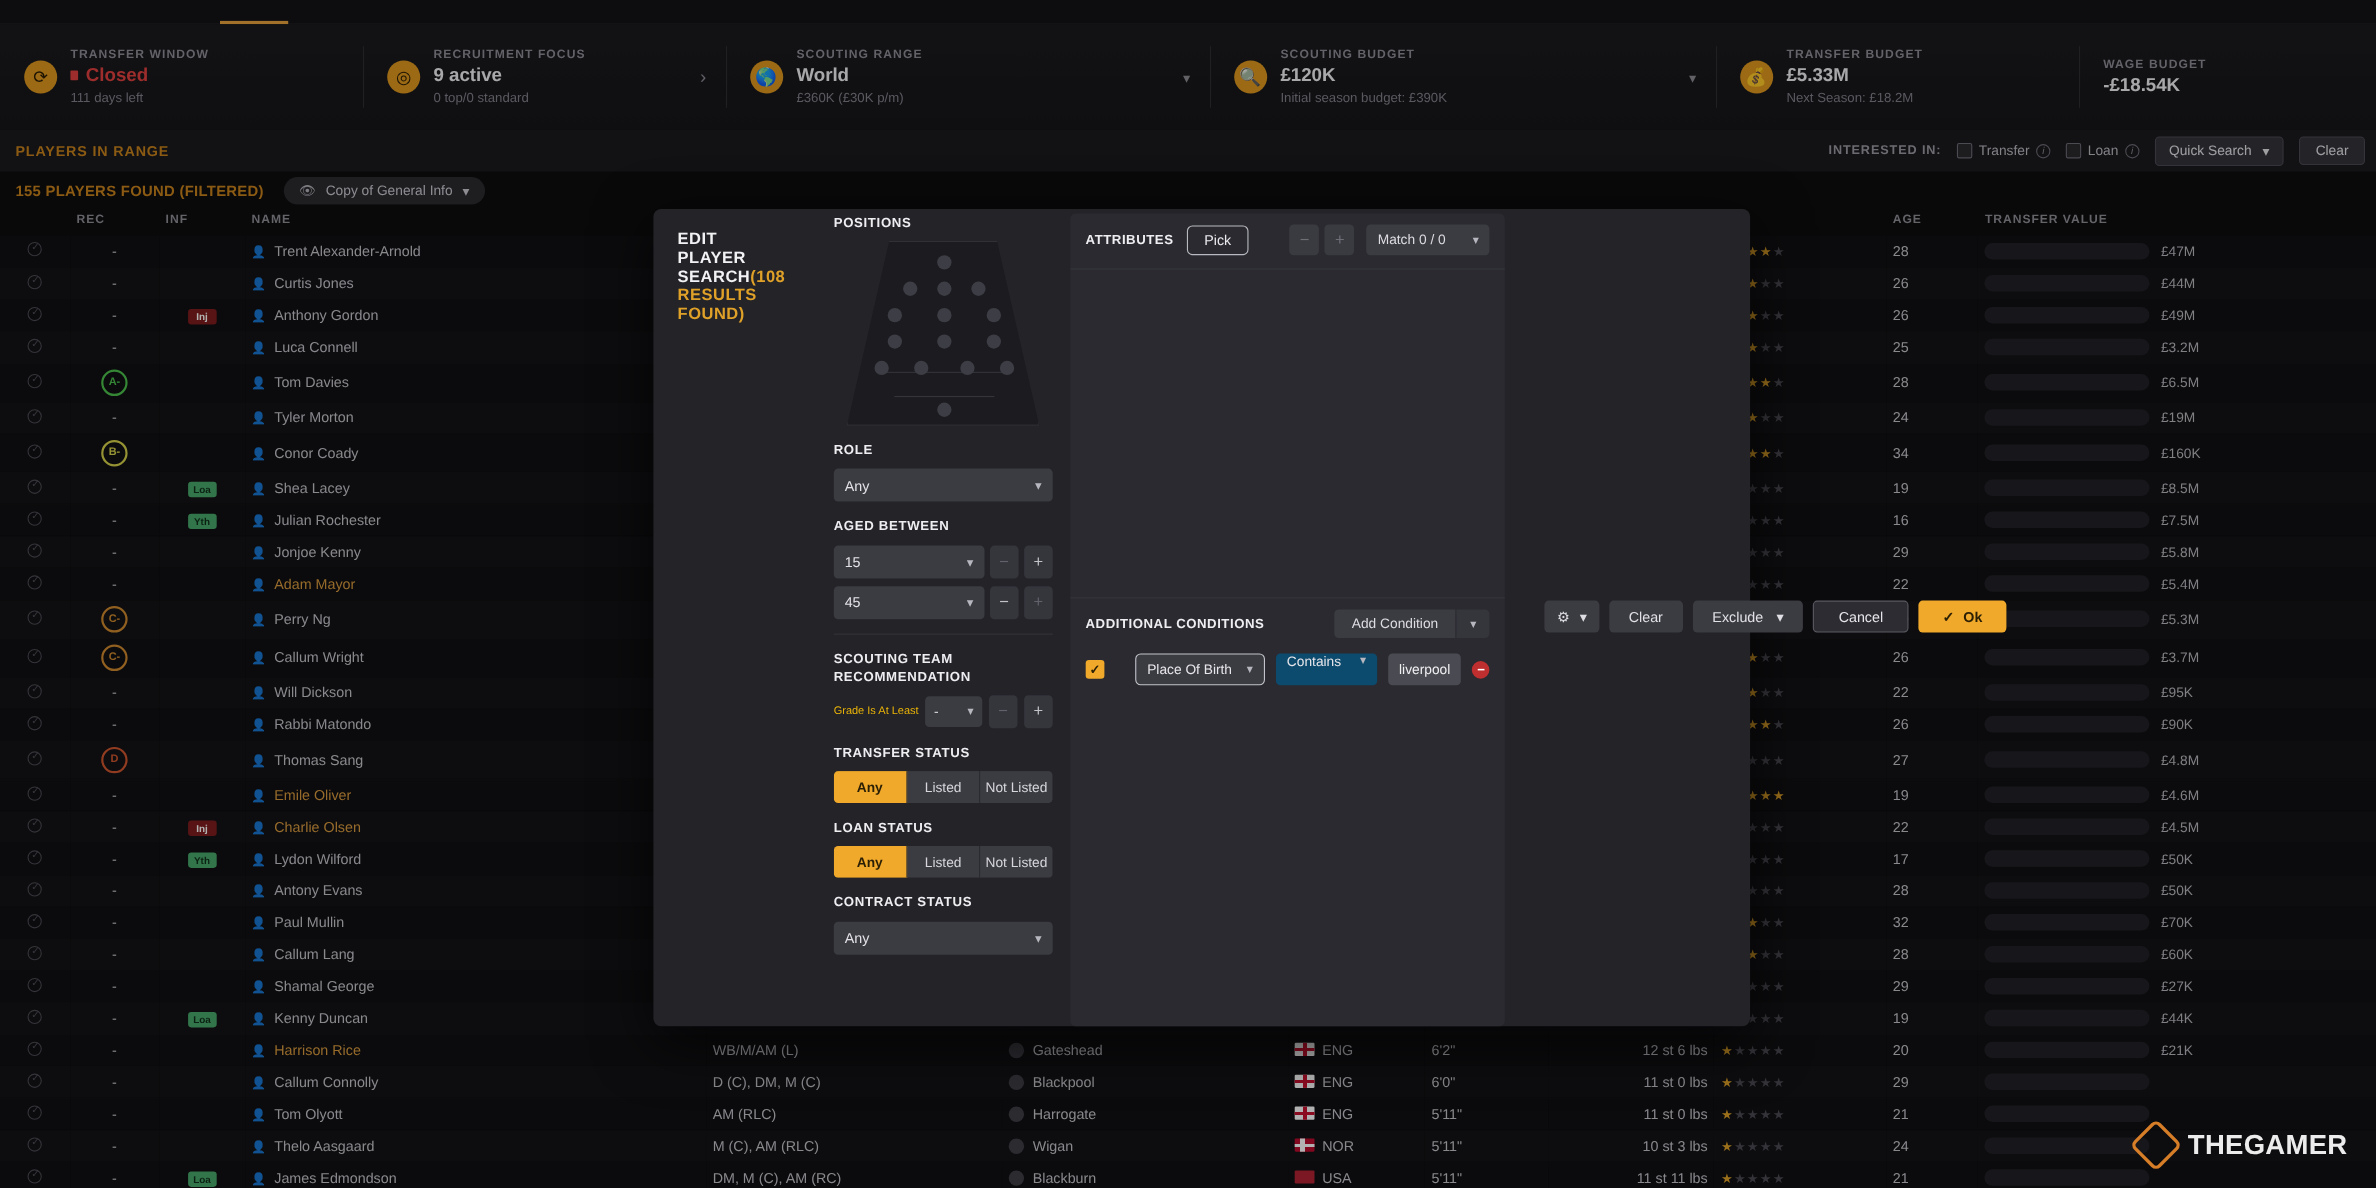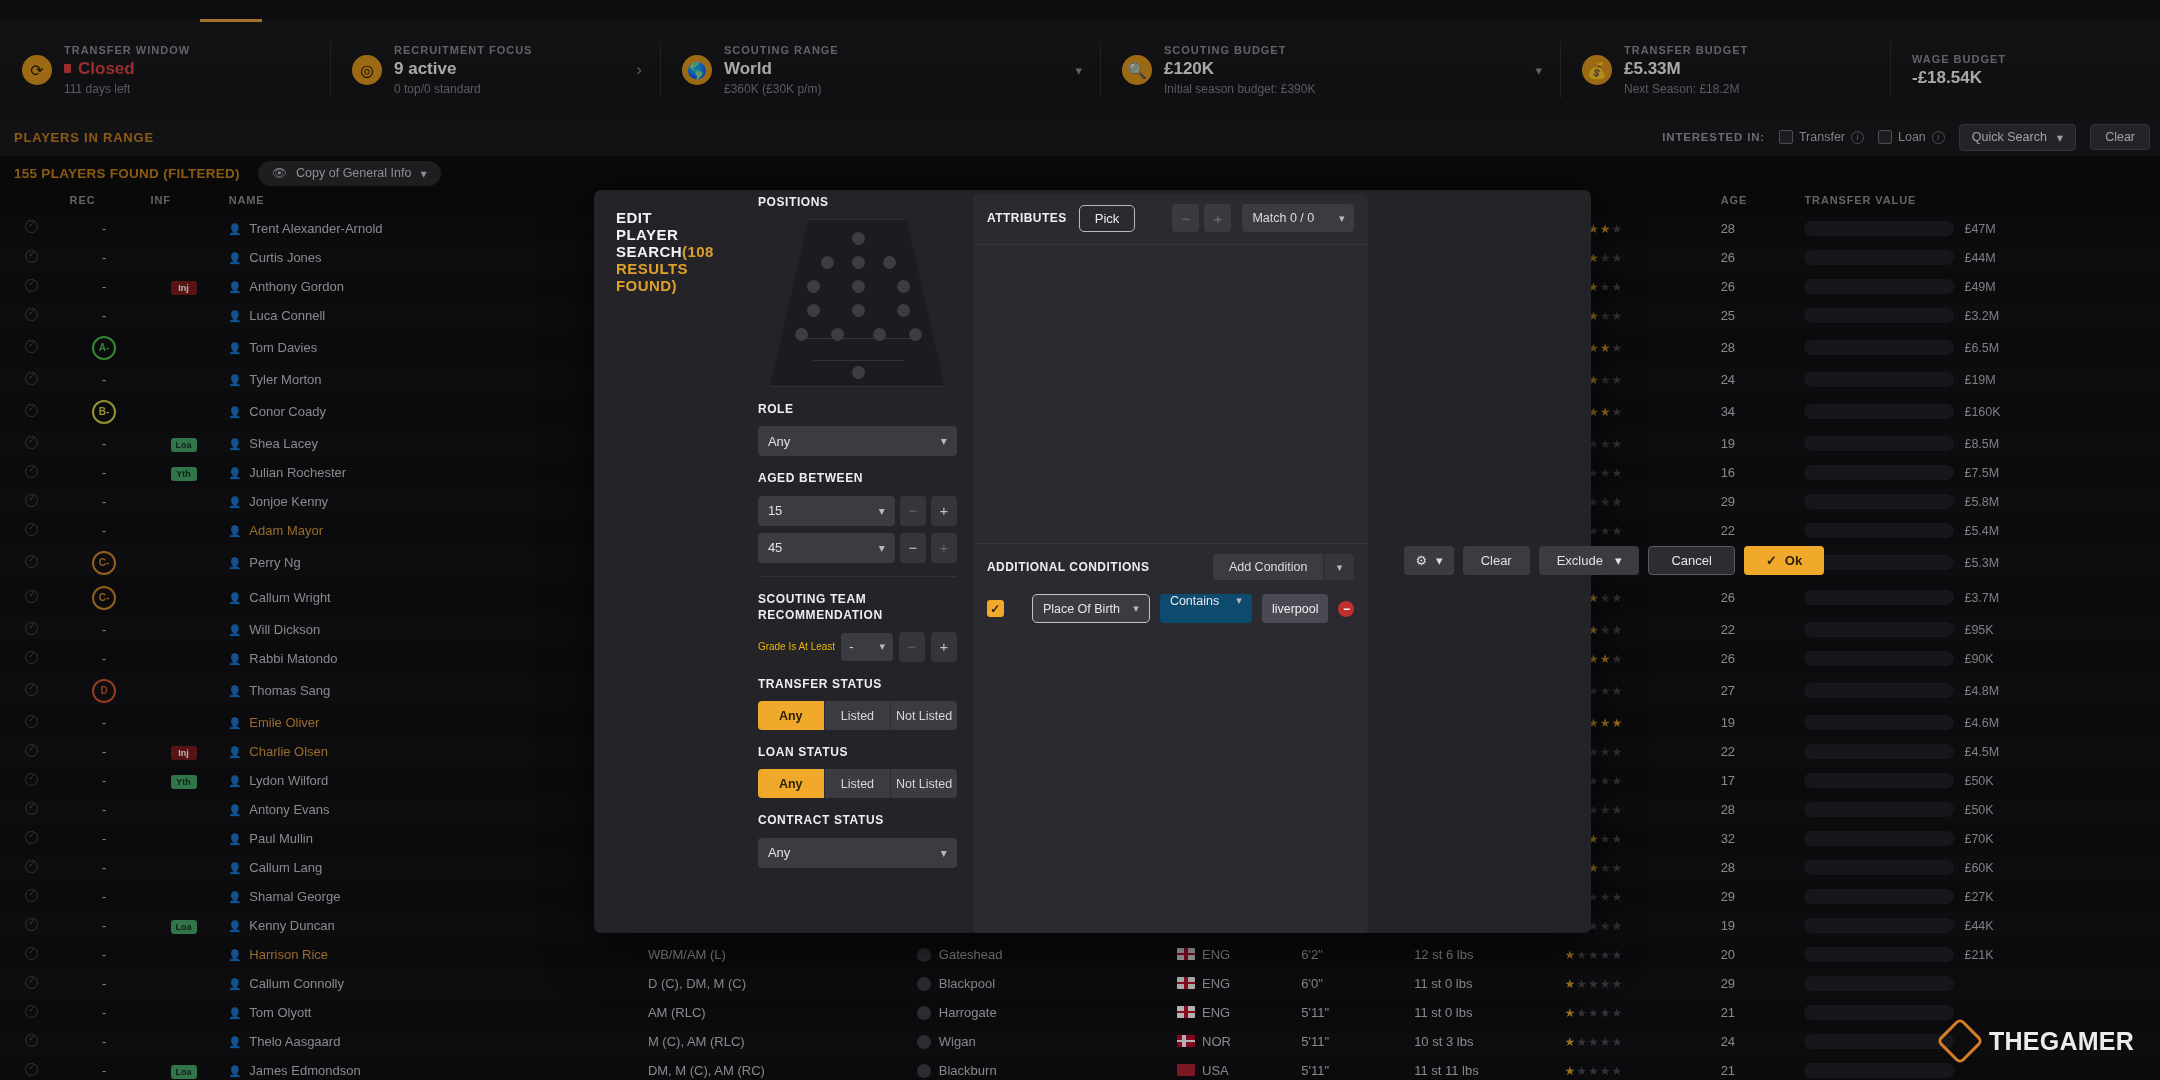--- a/index.html
+++ b/index.html
@@ -114,21 +114,21 @@
   table.plist tr:nth-child(even) td { background: #141417; }
   table.plist tr:nth-child(odd) td { background: #101013; }
   .c-sel   { width: 44px; text-align: center; }
   .c-rec   { width: 56px; text-align: center; }
   .c-inf   { width: 54px; text-align: center; }
   .c-name  { width: 290px; }
   .c-pos   { width: 186px; }
   .c-club  { width: 180px; margin-top: 15px; }
   .c-nat   { width: 86px; }
   .c-ht    { width: 78px; }
-  .c-wt    { width: 104px; }
+  .c-wt    { width: 104px; text-align: right; }
   .c-wr    { width: 108px; }
   .c-age   { width: 58px; text-align: left; }
   .c-tv    { width: 250px; }
 
   .selcirc {
     width: 13px; height: 13px; border-radius: 50%;
     border: 1px solid #4b4b53; display: inline-block; position: relative;
   }
   .selcirc::after {
     content: "✓"; position: absolute; left: 2px; top: -2px;

